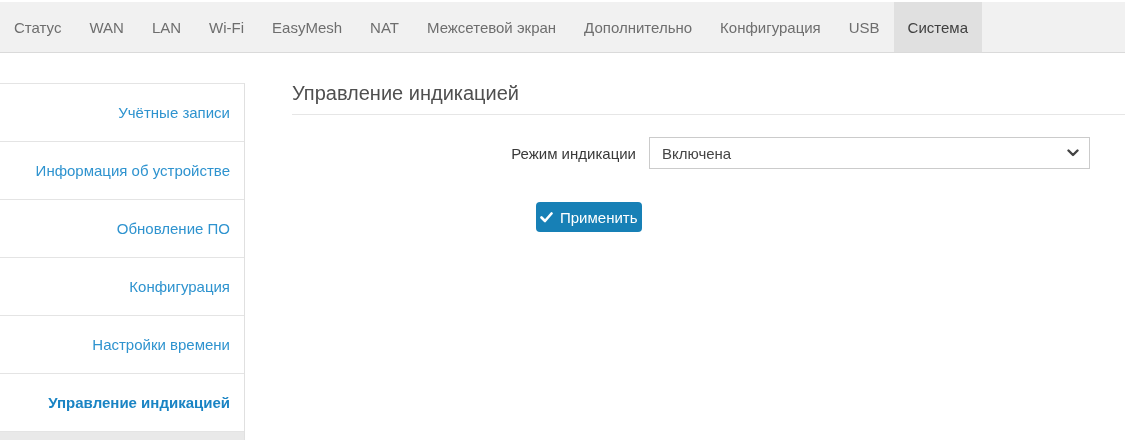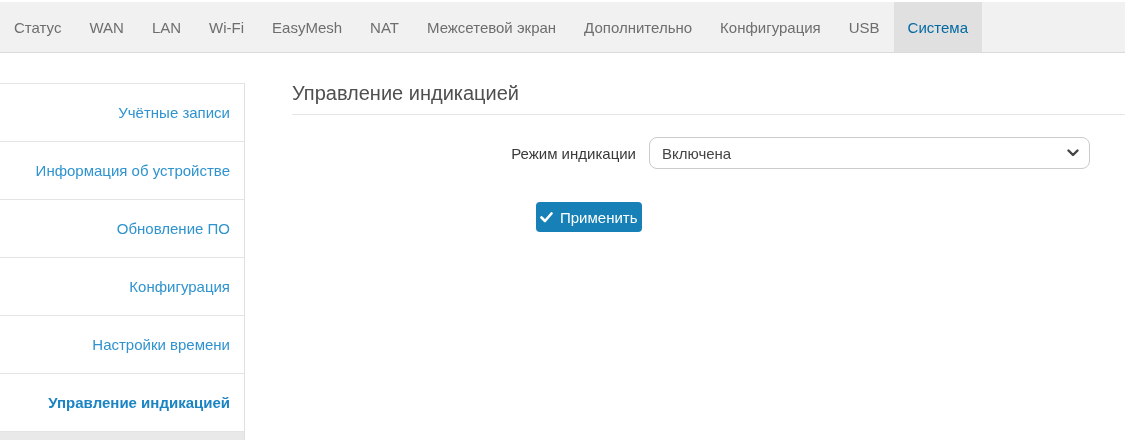--- a/index.html
+++ b/index.html
@@ -23,21 +23,21 @@
     display: flex;
     align-items: center;
     padding: 0 14px;
     font-size: 15px;
     color: #6e6e6e;
     cursor: pointer;
     white-space: nowrap;
   }
   .topnav .tab.active {
     background: #e0e0e0;
-    color: #0369a1;
+    color: #404040;
   }
 
   
   .layout { display: flex; height: 387px; }
 
   
   .sidebar {
     width: 245px;
     flex: 0 0 245px;
     margin-top: 30px;
@@ -100,21 +100,21 @@
     width: 441px;
     height: 32px;
   }
   .select-wrap select {
     -webkit-appearance: none;
     -moz-appearance: none;
     appearance: none;
     width: 100%;
     height: 100%;
     border: 1px solid #cbcbcb;
-    border-radius: 8px;
+    border-radius: 0;
     background: #ffffff;
     padding: 0 13px 0 12px;
     font-size: 15px;
     color: #454545;
     font-family: "Liberation Sans", sans-serif;
     cursor: pointer;
   }
   .select-chevron {
     position: absolute;
     right: 11px;

